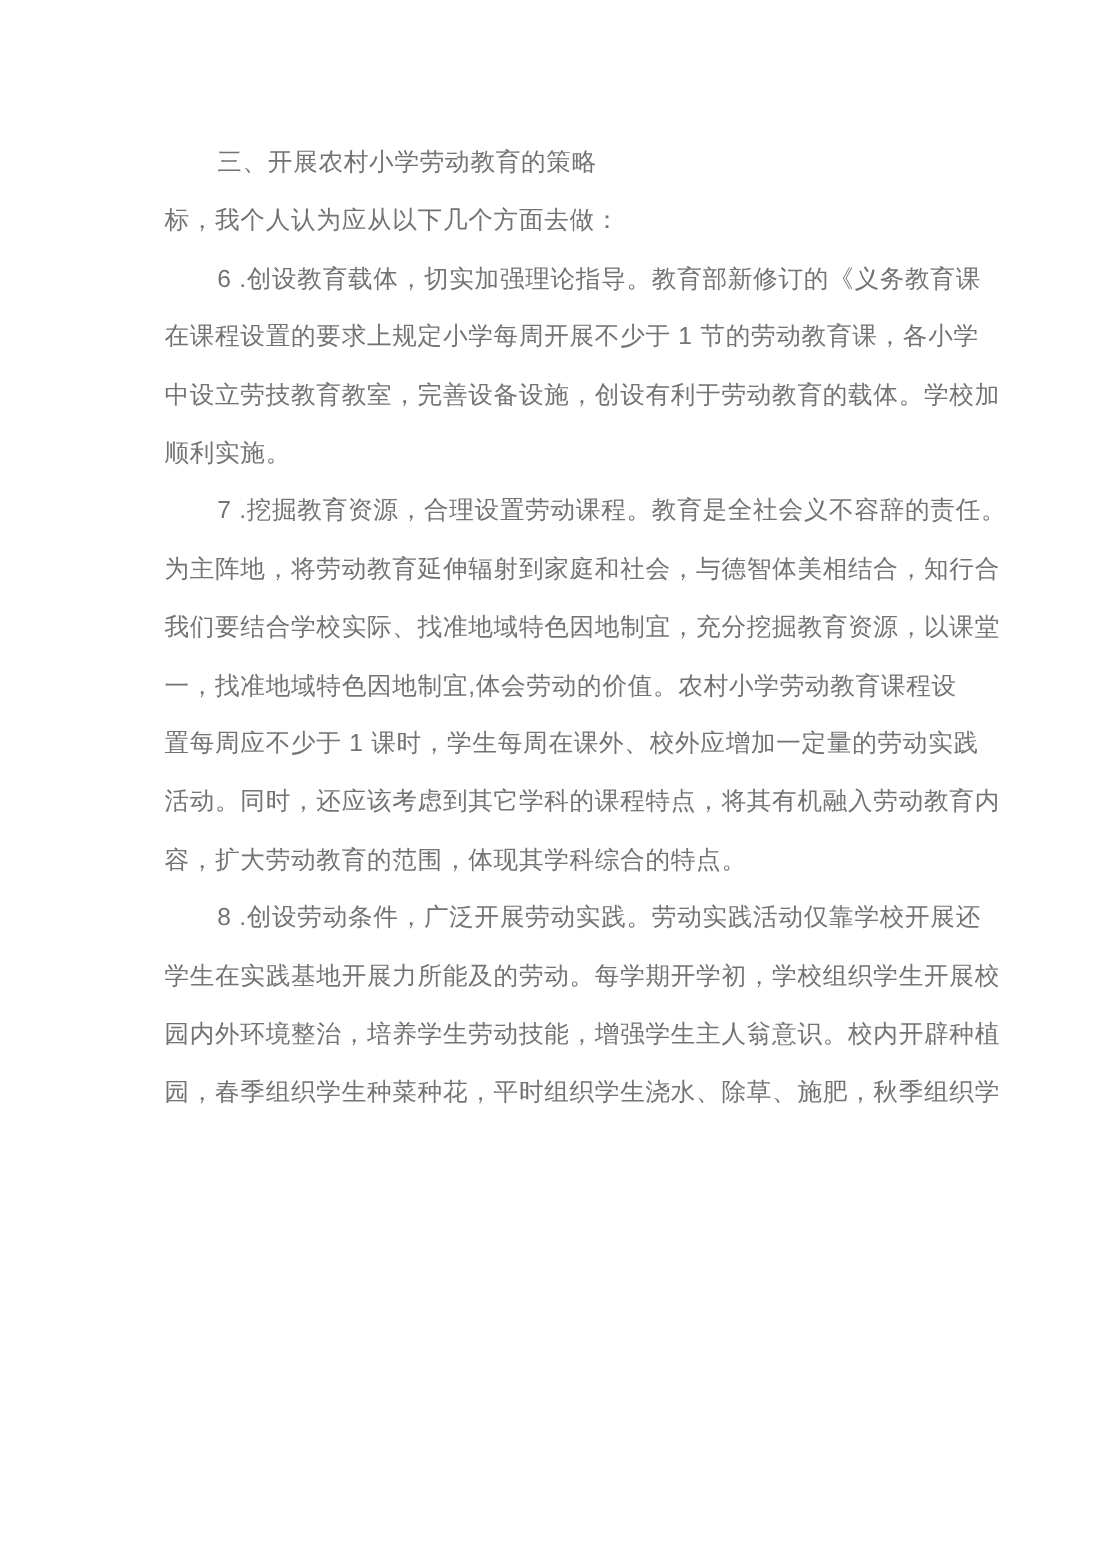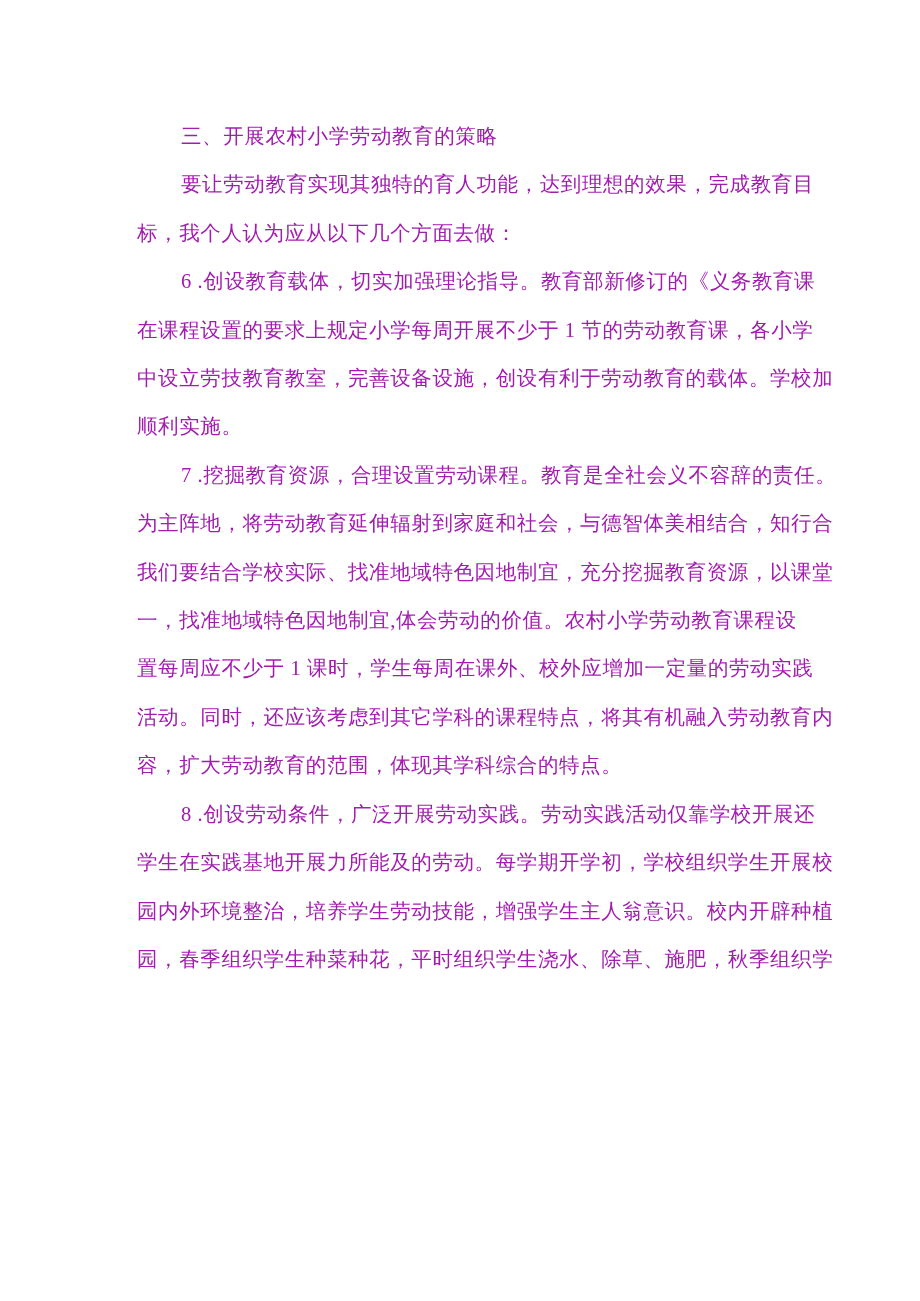--- a/index.html
+++ b/index.html
@@ -1,36 +1,35 @@
 <!DOCTYPE html>
 <html><head>
 <meta charset="utf-8">
 <style>
   html, body { margin: 0; padding: 0; background: #ffffff; }
   body { width: 920px; height: 1301px; position: relative; overflow: hidden; }
   .page {
     position: absolute; left: 137px; top: 112px; width: 656px;
-    font-family: Liberation Serif, serif;
-    font-size: 20.5px; color: #a21caf; line-height: 48.4px;
+    font-family: Liberation Sans, sans-serif;
+    font-size: 20.5px; color: #737373; line-height: 48.4px;
     letter-spacing: 0.6px;
   }
   .para { margin: 0; text-indent: 44px; text-align: justify; text-align-last: left; }
   .line { display: block; white-space: nowrap; text-indent: 0; }
   .line.first { padding-left: 44px; }
 </style>
 </head>
 <body>
 
 <div class="page">
   <p class="para">
     <span class="line first">三、开展农村小学劳动教育的策略</span>
   </p>
 
   <p class="para">
-    <span class="line first">要让劳动教育实现其独特的育人功能，达到理想的效果，完成教育目</span>
     <span class="line">标，我个人认为应从以下几个方面去做：</span>
   </p>
 
   <p class="para">
     <span class="line first">6 .创设教育载体，切实加强理论指导。教育部新修订的《义务教育课</span>
     <span class="line">在课程设置的要求上规定小学每周开展不少于 1 节的劳动教育课，各小学</span>
     <span class="line">中设立劳技教育教室，完善设备设施，创设有利于劳动教育的载体。学校加</span>
     <span class="line">顺利实施。</span>
   </p>
 

